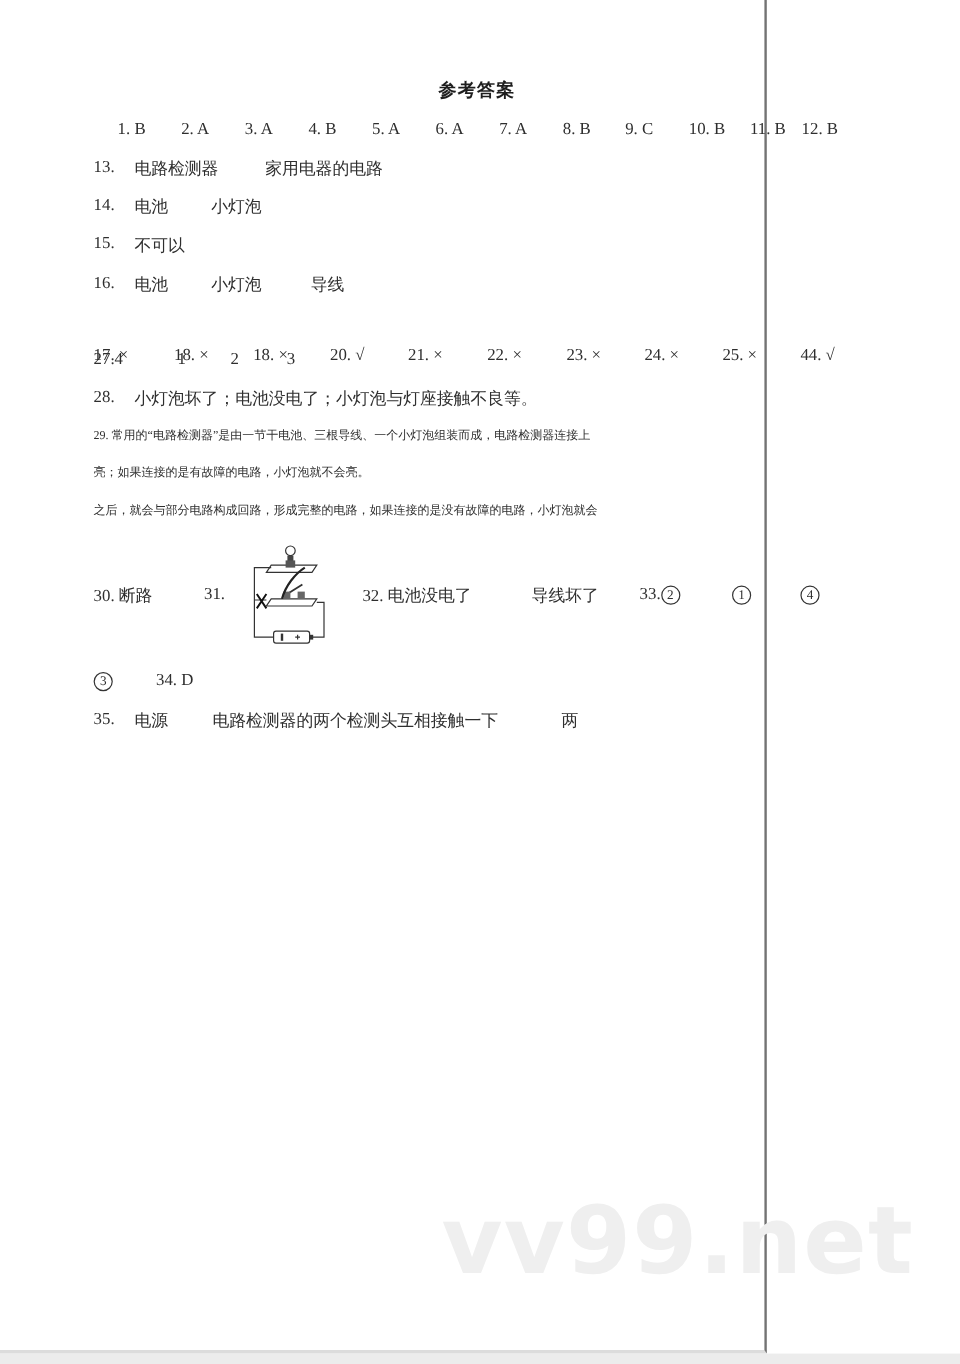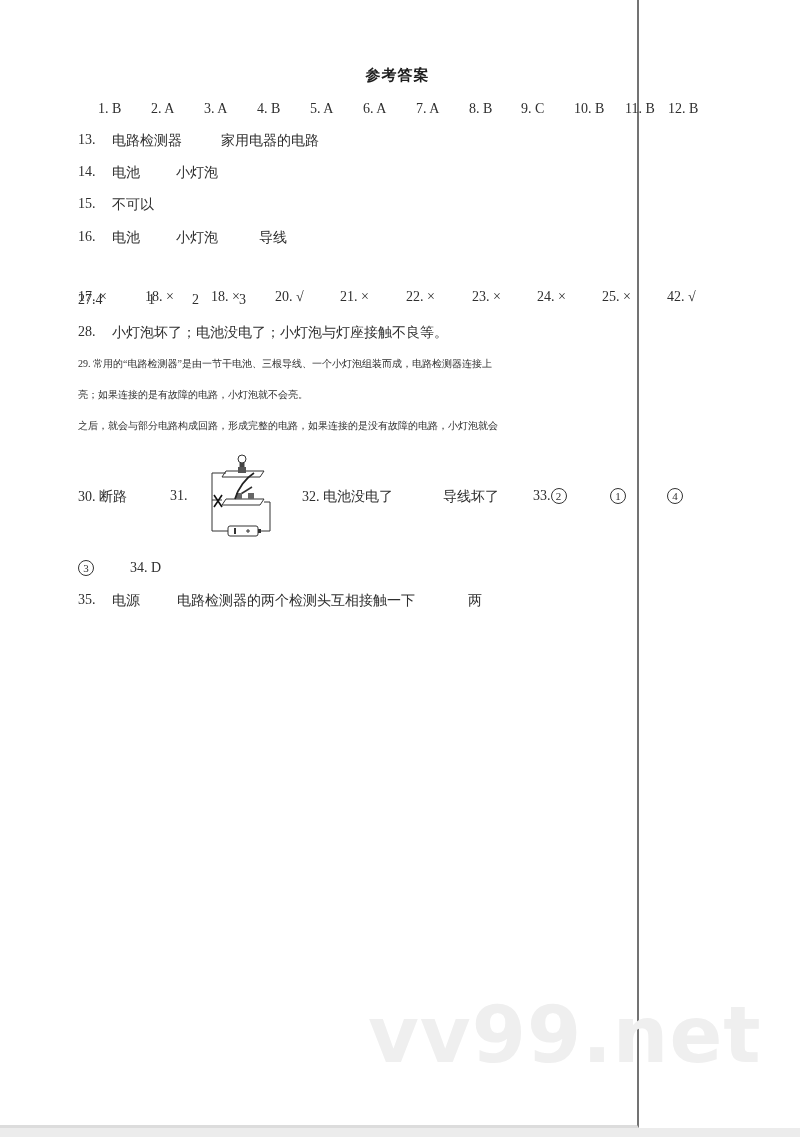--- a/index.html
+++ b/index.html
@@ -131,21 +131,21 @@
   <div class="line tf-row" style="top:261px; left:0; width:795px; height:20px;margin-top:28px;">
     <span class="item" style="left:78px"><span>17.</span> <span>×</span></span>
     <span class="item" style="left:145px"><span>18.</span> <span>×</span></span>
     <span class="item" style="left:211px"><span>18.</span> <span>×</span></span>
     <span class="item" style="left:275px"><span>20.</span> <span>√</span></span>
     <span class="item" style="left:340px"><span>21.</span> <span>×</span></span>
     <span class="item" style="left:406px"><span>22.</span> <span>×</span></span>
     <span class="item" style="left:472px"><span>23.</span> <span>×</span></span>
     <span class="item" style="left:537px"><span>24.</span> <span>×</span></span>
     <span class="item" style="left:602px"><span>25.</span> <span>×</span></span>
-    <span class="item" style="left:667px"><span>42.</span> <span>√</span></span>
+    <span class="item" style="left:667px"><span>44.</span> <span>√</span></span>
   </div>
 
   <div class="line" style="top:292px">
     <span>27.</span><span>4</span>
     <span class="abs" style="left:70px">1</span>
     <span class="abs" style="left:114px">2</span>
     <span class="abs" style="left:161px">3</span>
   </div>
 
   <div class="line" style="top:324px">

